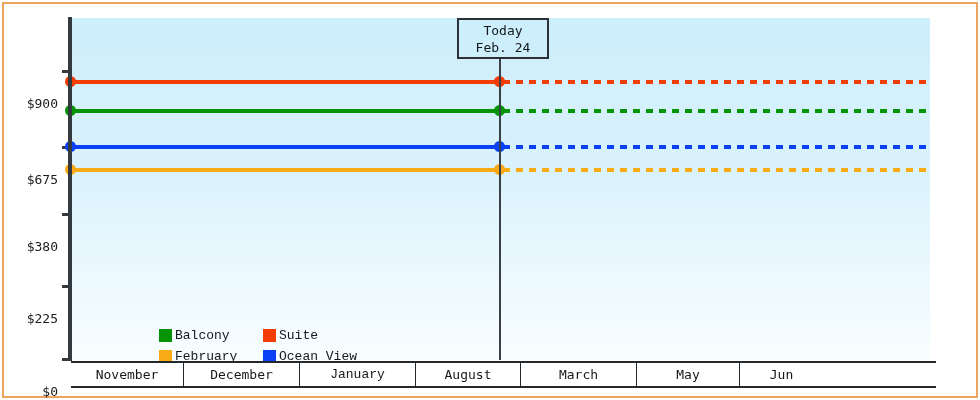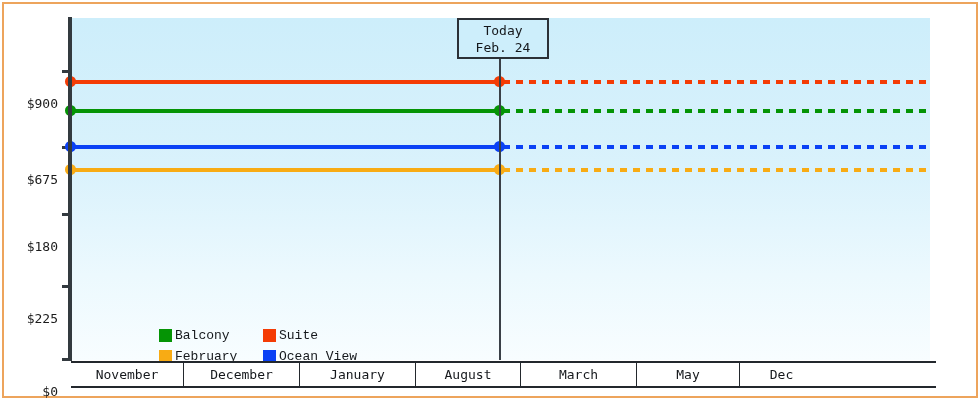--- a/index.html
+++ b/index.html
@@ -88,21 +88,21 @@
 <div id="frame">
   <div class="page-border"></div>
 
   <div class="ylabelbox" style="top: 64px; text-align: right;">
     <span class="ylabel" style="position:static;display:block;text-align:right;">$900</span>
   </div>
   <div class="ylabelbox" style="top: 140px; text-align: right;">
     <span class="ylabel" style="position:static;display:block;text-align:right;">$675</span>
   </div>
   <div class="ylabelbox" style="top: 207px; text-align: right;">
-    <span class="ylabel" style="position:static;display:block;text-align:right;">$180</span>
+    <span class="ylabel" style="position:static;display:block;text-align:right;">$380</span>
   </div>
   <div class="ylabelbox" style="top: 279px; text-align: right;">
     <span class="ylabel" style="position:static;display:block;text-align:right;">$225</span>
   </div>
   <div class="ylabelbox" style="top: 352px; text-align: right;">
     <span class="ylabel" style="position:static;display:block;text-align:right;">$0</span>
   </div>
 
   <div class="ytick" style="top:70px;"></div>
   <div class="ytick" style="top:146px;"></div>
@@ -158,19 +158,19 @@
 
   <div id="todayline"></div>
   <div id="todaybox">
     <span>Today</span>
     <span>Feb. 24</span>
   </div>
 
   <div id="months">
     <div class="month-cell" style="width:113px;">November</div>
     <div class="month-cell" style="width:116px;">December</div>
-    <div class="month-cell" style="width:116px;">January</div>
+    <div class="month-cell" style="width:116px;font-family:Liberation Mono, monospace;">January</div>
     <div class="month-cell" style="width:105px;">August</div>
     <div class="month-cell" style="width:116px;">March</div>
     <div class="month-cell" style="width:103px;text-align:right;">May</div>
-    <div class="month-cell" style="width:83px;">Dec</div>
+    <div class="month-cell" style="width:83px;">Jun</div>
   </div>
 </div>
 
 </body></html>

